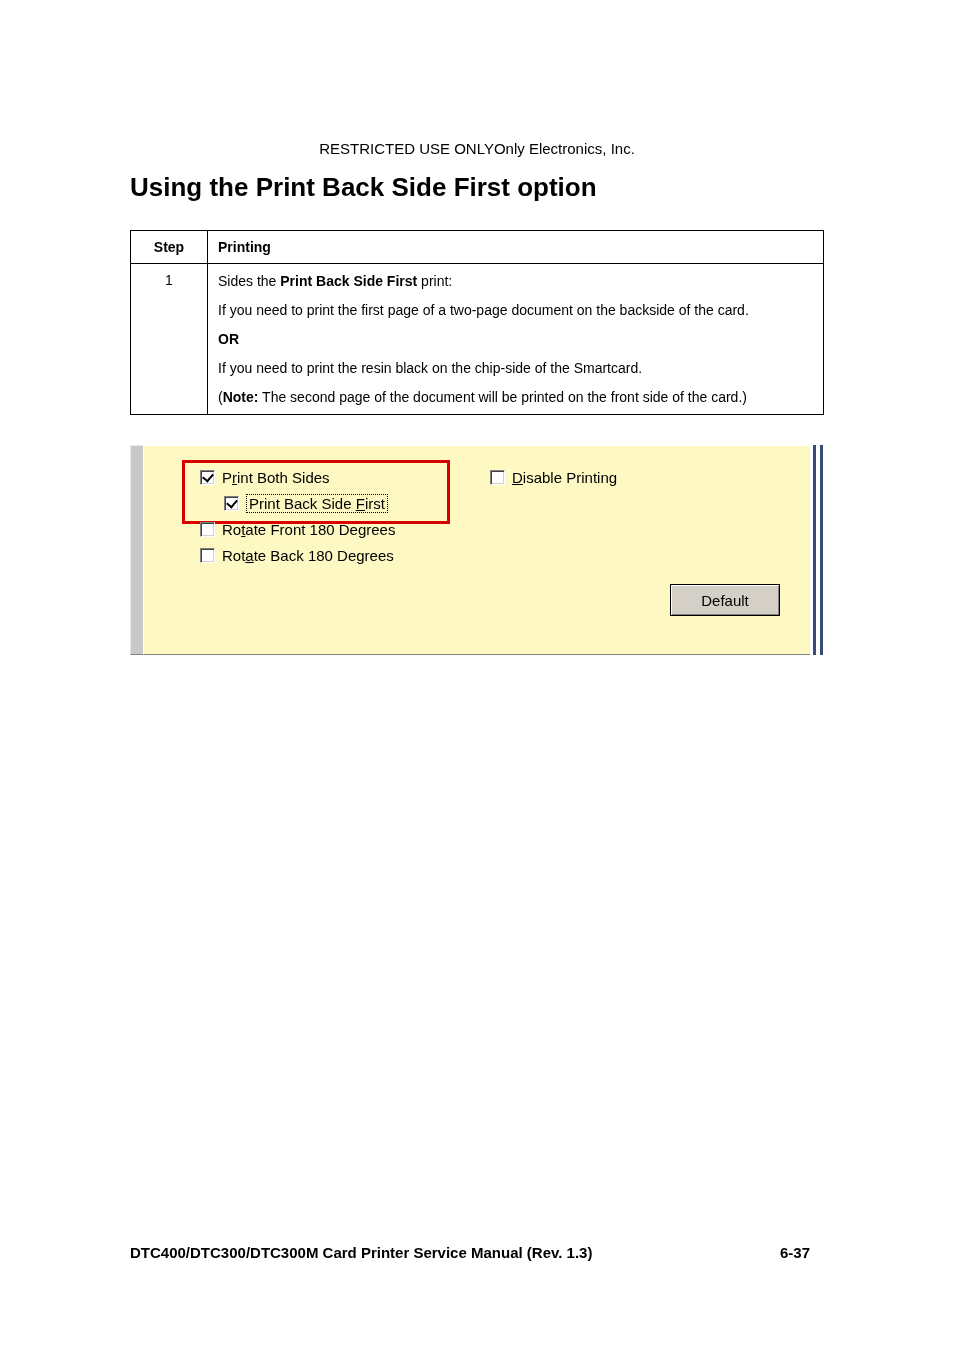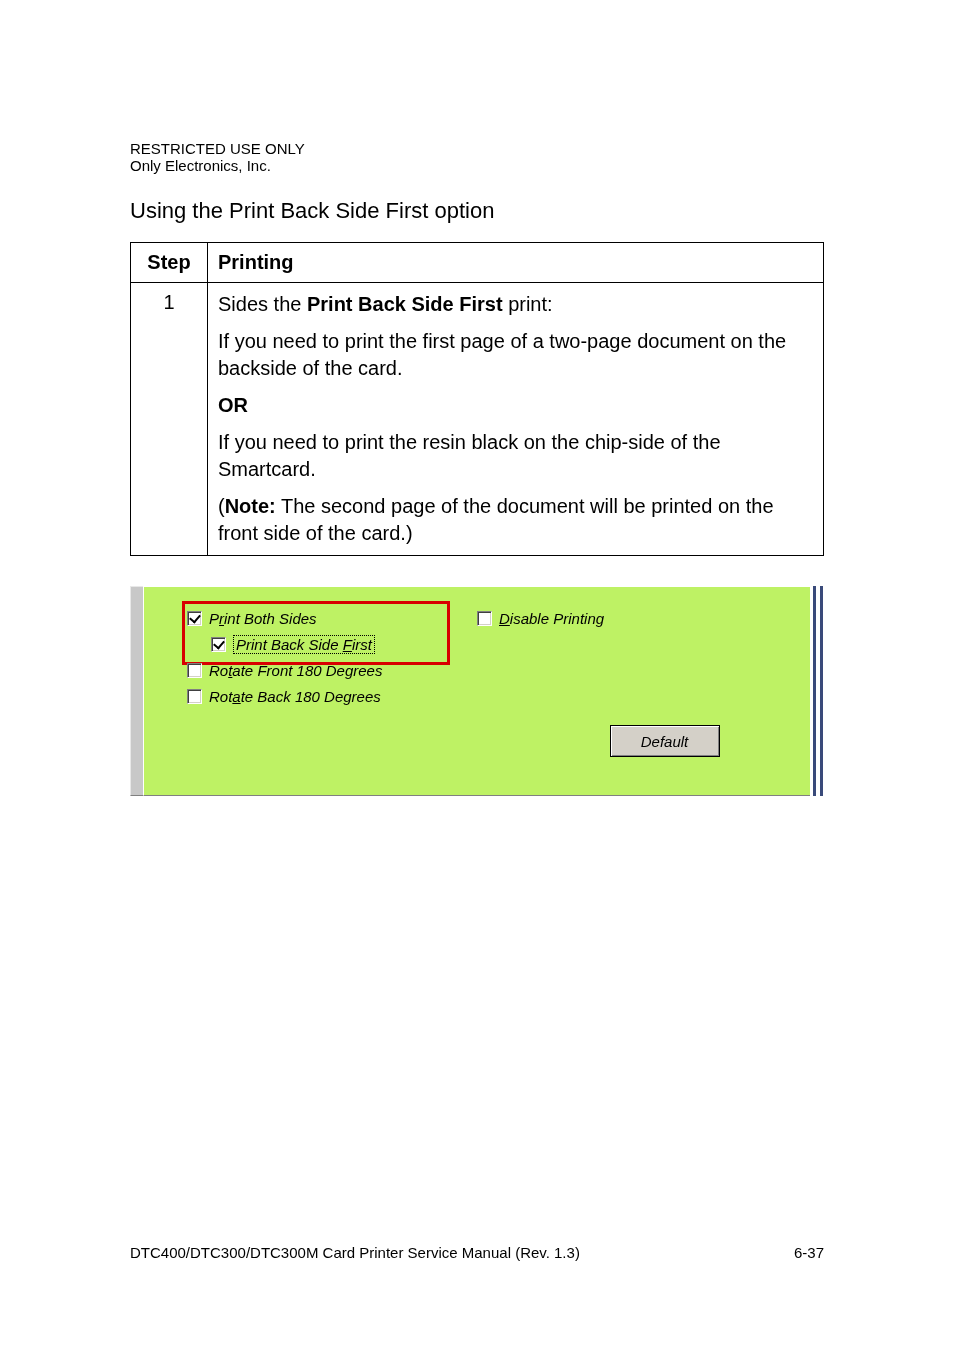--- a/index.html
+++ b/index.html
@@ -11,34 +11,33 @@
   }
   .page {
     width: 954px;
     height: 1351px;
     box-sizing: border-box;
     padding: 140px 130px 0 130px;
     position: relative;
   }
   .header-line {
     display: flex;
-    justify-content: flex-end;
-    font-size: 15px;
-    margin-bottom: 24px;
-    flex-direction: column;
+    justify-content: center;
+    font-size: 15px;
+    margin-bottom: 15px;
   }
   .section-title {
-    font-size: 22px;
-    font-weight: normal;
-    margin-bottom: 18px;
+    font-size: 26px;
+    font-weight: bold;
+    margin-bottom: 27px;
   }
   table.proc {
     border-collapse: collapse;
     width: 100%;
-    font-size: 20px;
+    font-size: 14px;
   }
   table.proc th, table.proc td {
     border: 1.5px solid #000;
     padding: 8px 10px;
     text-align: left;
     vertical-align: top;
   }
   table.proc th.step-col {
     width: 56px;
     text-align: center;
@@ -63,29 +62,28 @@
   }
   .shot-left-edge {
     width: 12px;
     background: #c8c8c8;
     border-top: 1px solid #e8e8e8;
     border-left: 1px solid #e8e8e8;
     border-bottom: 1px solid #808080;
   }
   .shot {
     flex: 1;
-    background: #bef264;
+    background: #fef9c3;
     border-top: 1px solid #ffffff;
     border-left: 1px solid #ffffff;
     border-bottom: 1px solid #808080;
-    padding: 18px 30px 16px 43px;
+    padding: 18px 30px 16px 56px;
     position: relative;
     min-height: 210px;
     box-sizing: border-box;
-    font-style: italic;
   }
   .shot-right-edges {
     width: 14px;
     position: relative;
   }
   .shot-right-edges::before,
   .shot-right-edges::after {
     content: "";
     position: absolute;
     top: 0;
@@ -159,45 +157,46 @@
     width: 262px;
     height: 58px;
   }
   .dotted-focus {
     border: 1px dotted #000;
     padding: 0 2px;
   }
 
   .def-btn-row {
     display: flex;
-    justify-content: center;
+    justify-content: flex-end;
     margin-top: 16px;
     margin-left: 362px;
   }
   .win-btn {
     min-width: 108px;
     height: 30px;
     background: #d4d0c8;
     border: 1px solid #000;
     box-shadow: inset 1px 1px 0 #ffffff, inset -1px -1px 0 #808080;
     font-size: 15px;
     display: flex;
     align-items: center;
     justify-content: center;
     cursor: pointer;
   }
 
   .footer {
     position: absolute;
     bottom: 90px;
     left: 130px;
-    right: 130px;
+    right: 144px;
     display: flex;
     justify-content: space-between;
     font-size: 15px;
+    font-weight: bold;
   }
 </style>
 </head>
 <body>
 
 <div class="page">
 
   <div class="header-line">
     <span>RESTRICTED USE ONLY</span>
     <span>Only Electronics, Inc.</span>

